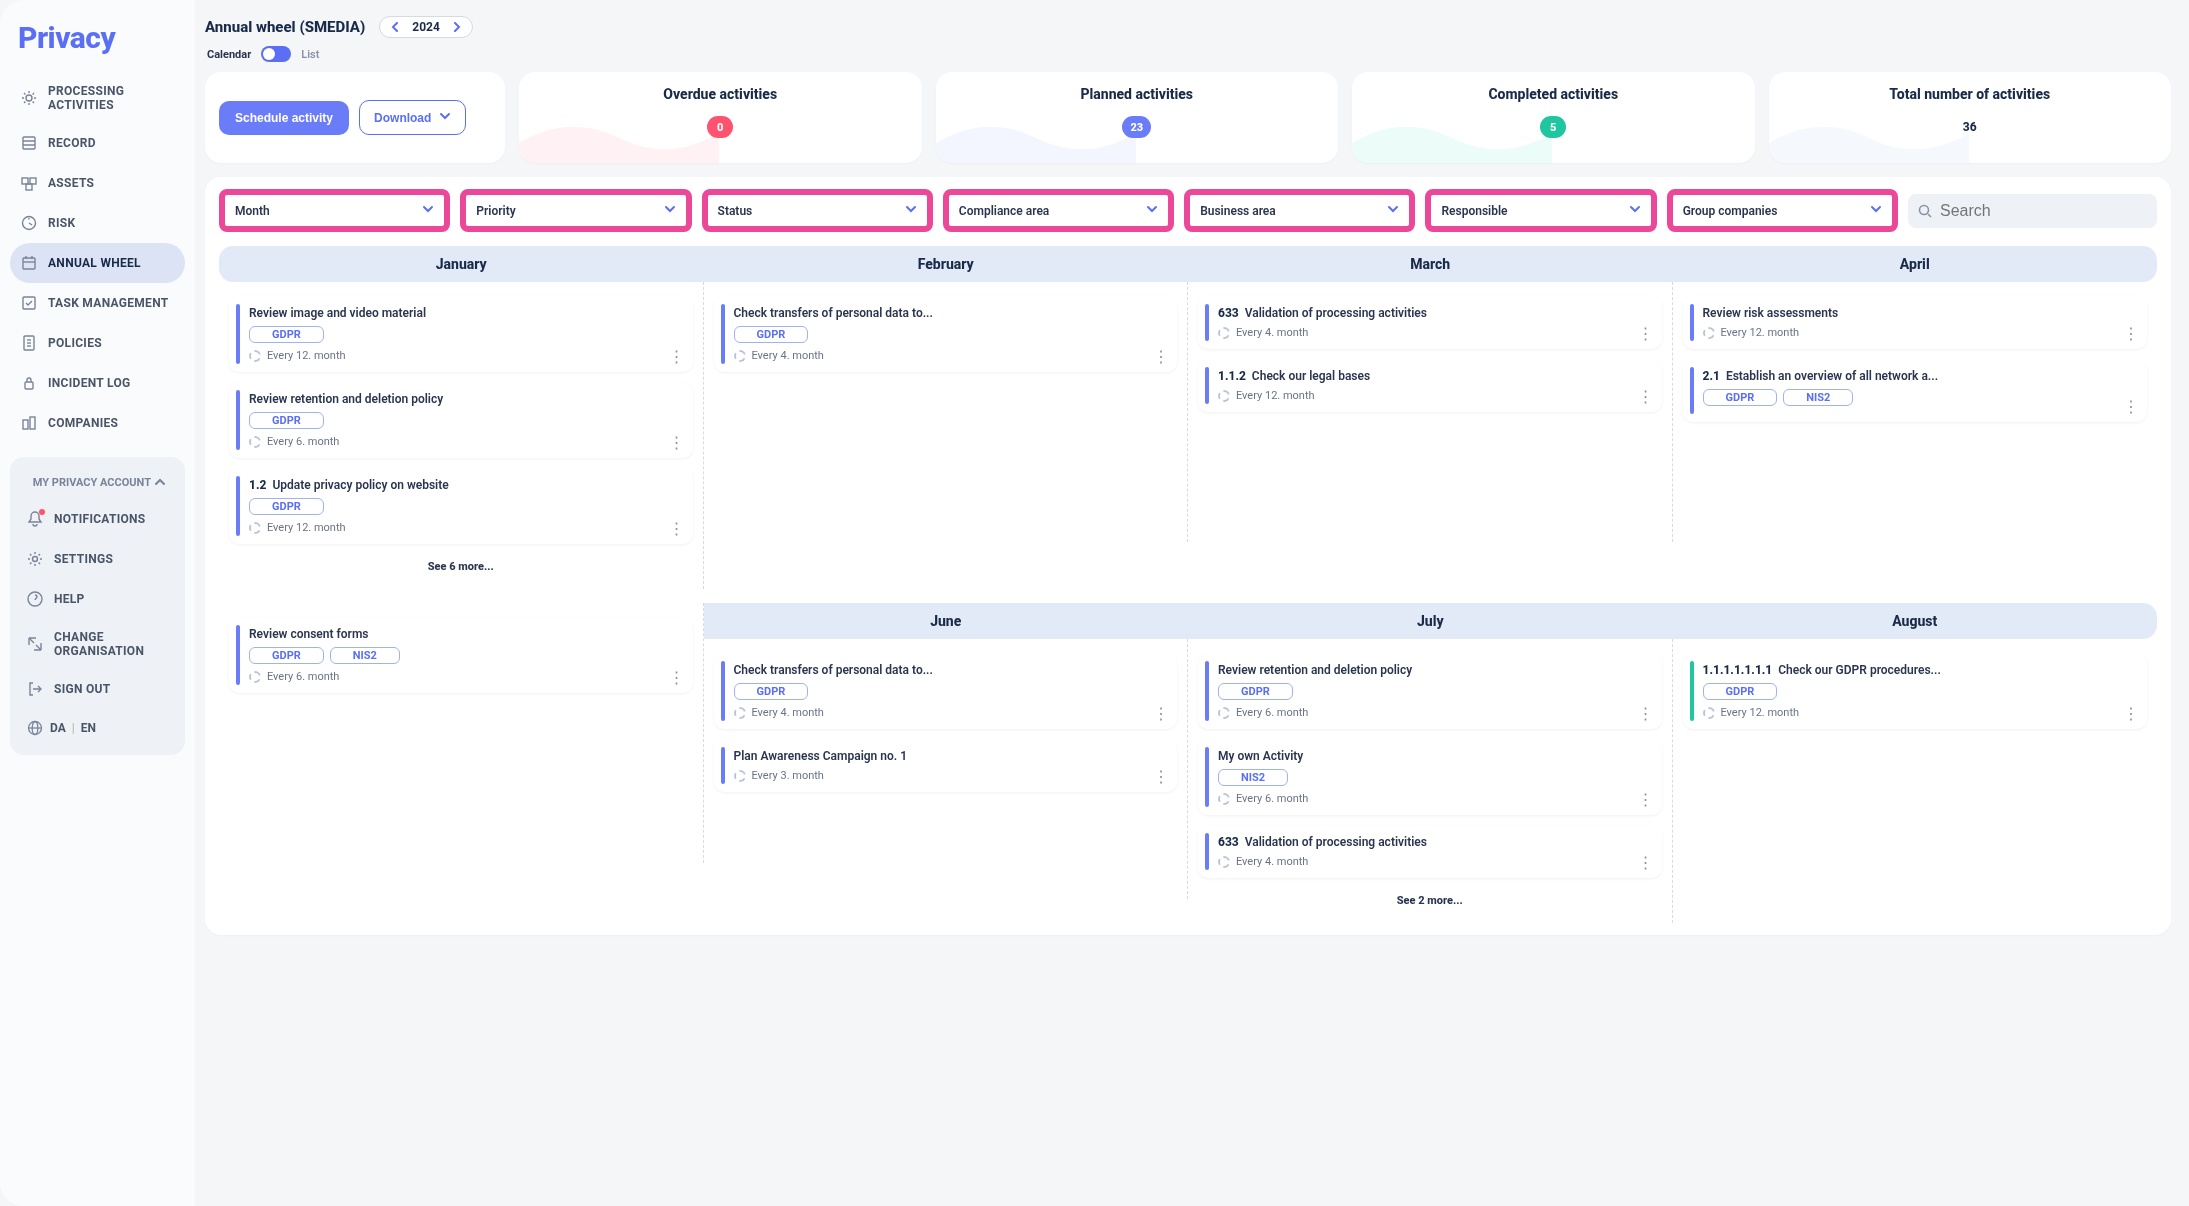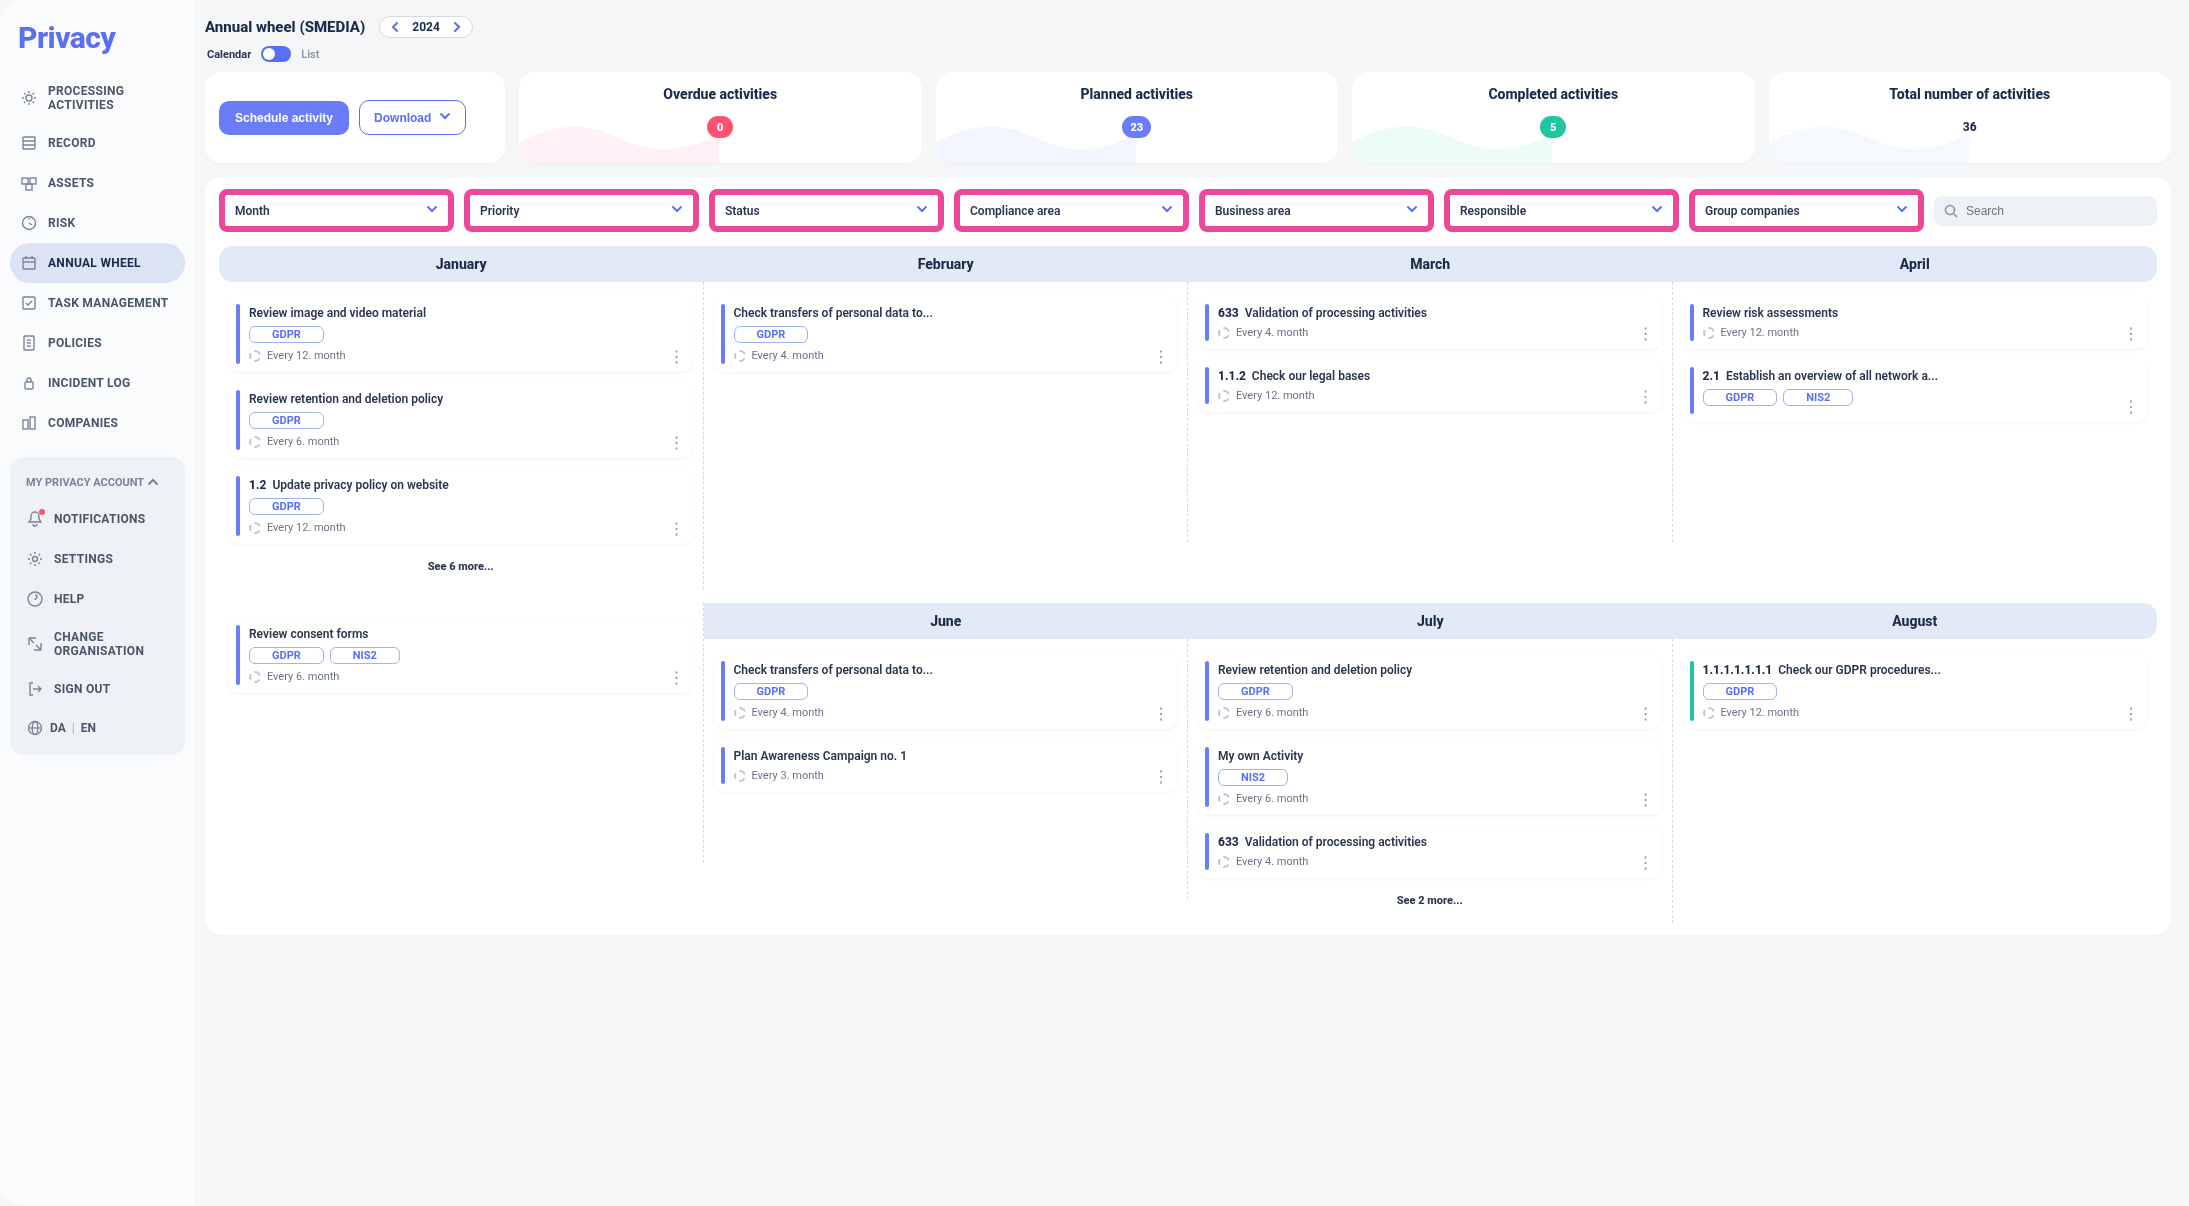--- a/index.html
+++ b/index.html
@@ -4,21 +4,21 @@
 <style>
 * { box-sizing: border-box; margin: 0; padding: 0; }
 body { font-family: -apple-system, BlinkMacSystemFont, 'Segoe UI', Roboto, sans-serif; background: #f5f6f8; color: #1a2b4a; font-size: 13px; }
 .app { display: flex; height: 100vh; overflow: hidden; border-radius: 24px; background: #f5f6f8; }
 .sidebar { width: 195px; background: #fafbfc; padding: 14px 10px; display: flex; flex-direction: column; }
 .logo { font-size: 30px; font-weight: 800; color: #5b6ff5; letter-spacing: -0.5px; padding: 6px 8px 18px; }
 .nav-item { display: flex; align-items: center; gap: 10px; padding: 11px 10px; border-radius: 20px; cursor: pointer; font-size: 12px; font-weight: 700; color: #4a5568; text-transform: uppercase; letter-spacing: 0.3px; }
 .nav-item.active { background: #dce3f5; color: #1a2b4a; }
 .nav-icon { width: 18px; height: 18px; display: inline-flex; align-items: center; justify-content: center; color: #7a8499; }
 .nav-section { margin-top: 14px; background: #eef1f6; border-radius: 14px; padding: 8px 6px; }
-.nav-section-header { display: flex; align-items: center; justify-content: flex-start; padding: 8px 10px; font-size: 11px; font-weight: 700; color: #7a8499; }
+.nav-section-header { display: flex; align-items: center; justify-content: flex-end; padding: 8px 10px; font-size: 11px; font-weight: 700; color: #7a8499; }
 .notif-dot { position: relative; }
 .notif-dot::after { content: ''; position: absolute; top: -1px; right: -1px; width: 6px; height: 6px; background: #ff5270; border-radius: 50%; }
 .lang-row { display: flex; align-items: center; gap: 6px; padding: 10px; font-size: 12px; font-weight: 700; color: #4a5568; }
 .lang-row span { cursor: pointer; }
 .lang-row .sep { color: #bbb; }
 .main { flex: 1; padding: 14px 18px 0 10px; overflow: auto; }
 .topbar { display: flex; align-items: center; gap: 14px; padding: 2px 0 8px; }
 .topbar-title { font-size: 15px; font-weight: 800; color: #1a2b4a; }
 .year-pill { display: inline-flex; align-items: center; gap: 10px; border: 1px solid #d5dae5; border-radius: 14px; padding: 3px 8px; background: #fff; }
 .year-pill .arrow { width: 14px; height: 14px; display: inline-flex; align-items: center; justify-content: center; cursor: pointer; color: #5b6ff5; }
@@ -33,21 +33,21 @@
 .btn-outline { background: #fff; color: #5b6ff5; border: 1.5px solid #5b6ff5; border-radius: 10px; padding: 9px 14px; font-size: 12px; font-weight: 600; cursor: pointer; display: inline-flex; align-items: center; gap: 8px; }
 .stat-card { flex: 1; background: #fff; border-radius: 16px; padding: 14px; text-align: center; position: relative; overflow: hidden; box-shadow: 0 1px 2px rgba(0,0,0,0.03); }
 .stat-card .wave { position: absolute; bottom: 0; left: 0; right: 0; height: 50px; opacity: 0.35; }
 .stat-title { font-size: 14px; font-weight: 800; color: #1a2b4a; margin-bottom: 14px; }
 .stat-badge { display: inline-flex; min-width: 26px; height: 22px; padding: 0 8px; align-items: center; justify-content: center; border-radius: 11px; color: #fff; font-size: 11px; font-weight: 800; position: relative; z-index: 1; }
 .stat-number { font-size: 12px; font-weight: 800; color: #1a2b4a; padding-top: 4px; position: relative; z-index: 1; }
 .filter-panel { background: #fff; border-radius: 16px; padding: 12px 14px; box-shadow: 0 1px 2px rgba(0,0,0,0.03); }
 .filter-row { display: flex; gap: 10px; align-items: center; }
 .filter-select { flex: 1; border: 6px solid #ec4899; border-radius: 8px; padding: 8px 10px; background: #fff; display: flex; align-items: center; justify-content: space-between; cursor: pointer; font-size: 12px; color: #2a3550; font-weight: 600; }
 .search-box { flex: 1; border: none; background: #eef1f6; border-radius: 8px; padding: 8px 10px; display: flex; align-items: center; gap: 8px; }
-.search-box input { border: none; background: transparent; outline: none; font-size: 12px; flex: 1; color: #0f172a; }
+.search-box input { border: none; background: transparent; outline: none; font-size: 16px; flex: 1; color: #0f172a; }
 .months-row { display: flex; gap: 0; margin-top: 14px; }
 .month-col { flex: 1; min-width: 0; }
 .month-header { text-align: center; font-weight: 800; font-size: 14px; color: #1a2b4a; padding: 10px 0; background: #e3eaf7; }
 .month-col:first-child .month-header { border-top-left-radius: 14px; border-bottom-left-radius: 14px; }
 .month-col:last-child .month-header { border-top-right-radius: 14px; border-bottom-right-radius: 14px; }
 .month-body { padding: 14px 10px; border-right: 1px dashed #d5dae5; min-height: 260px; }
 .month-col:last-child .month-body { border-right: none; }
 .activity-card { background: #fff; border-radius: 10px; padding: 10px 10px 10px 14px; margin-bottom: 10px; position: relative; box-shadow: 0 1px 3px rgba(0,0,0,0.06); }
 .activity-card .bar { position: absolute; left: 7px; top: 8px; bottom: 8px; width: 4px; border-radius: 2px; }
 .activity-title { font-size: 12px; font-weight: 600; color: #2a3550; margin-bottom: 6px; padding-left: 6px; padding-right: 18px; white-space: nowrap; overflow: hidden; text-overflow: ellipsis; }

